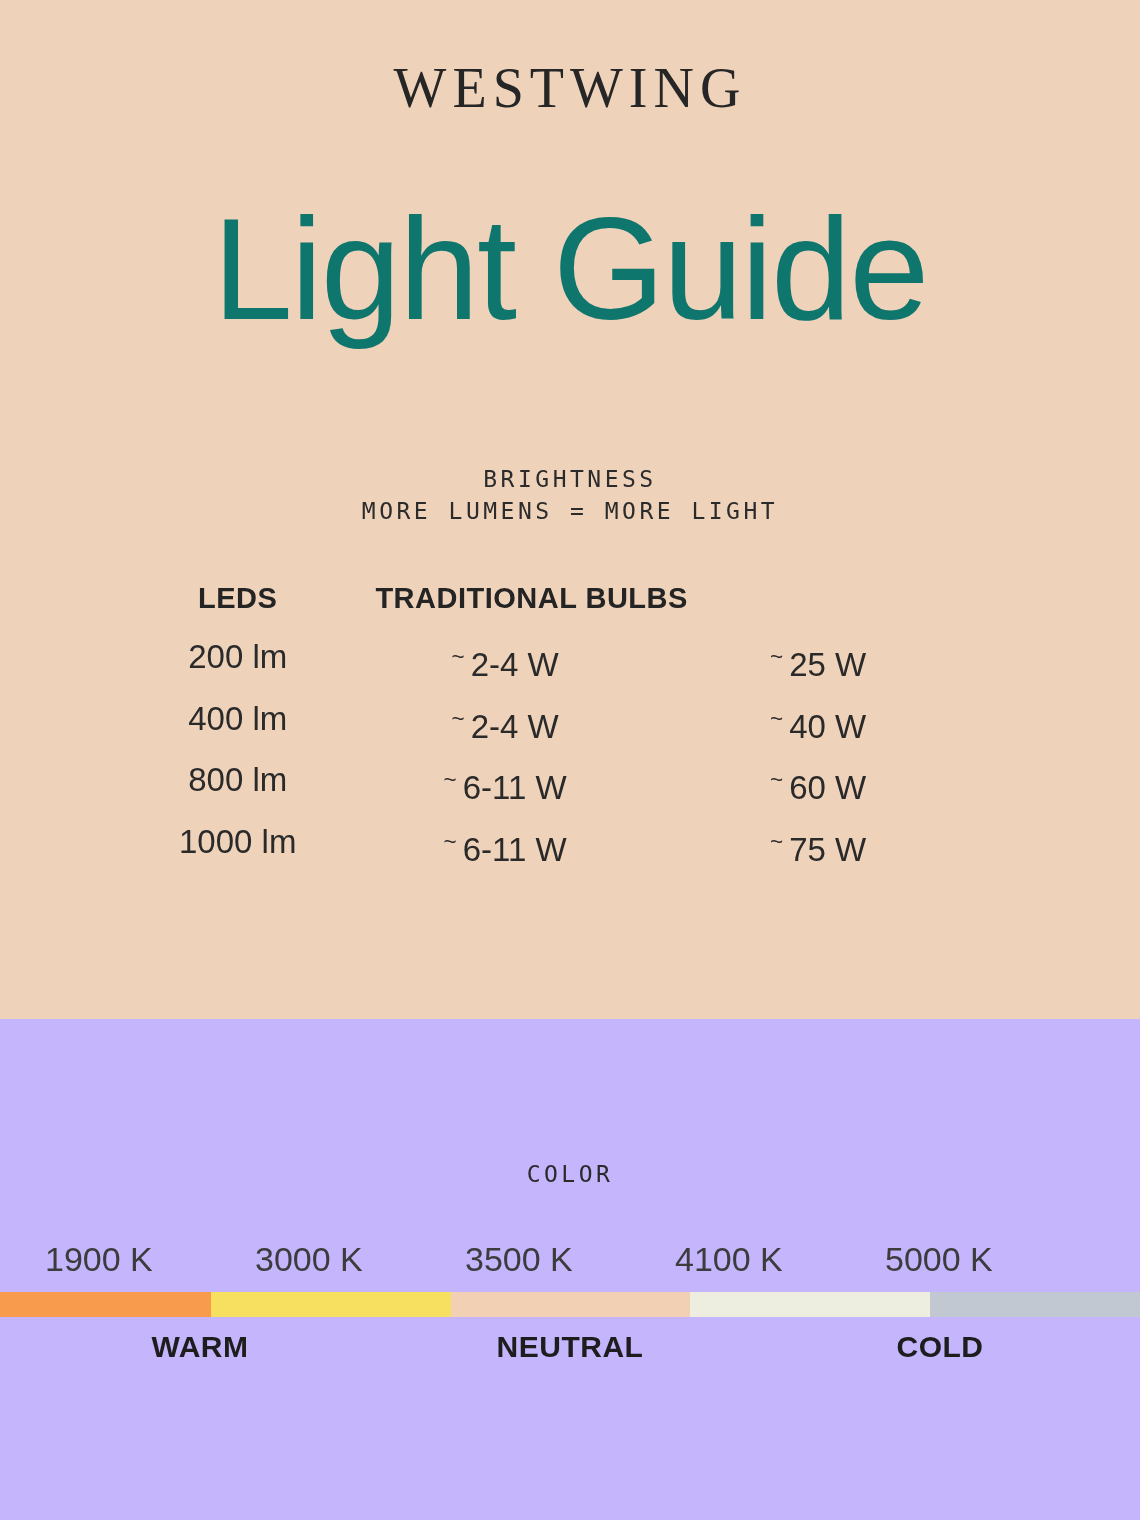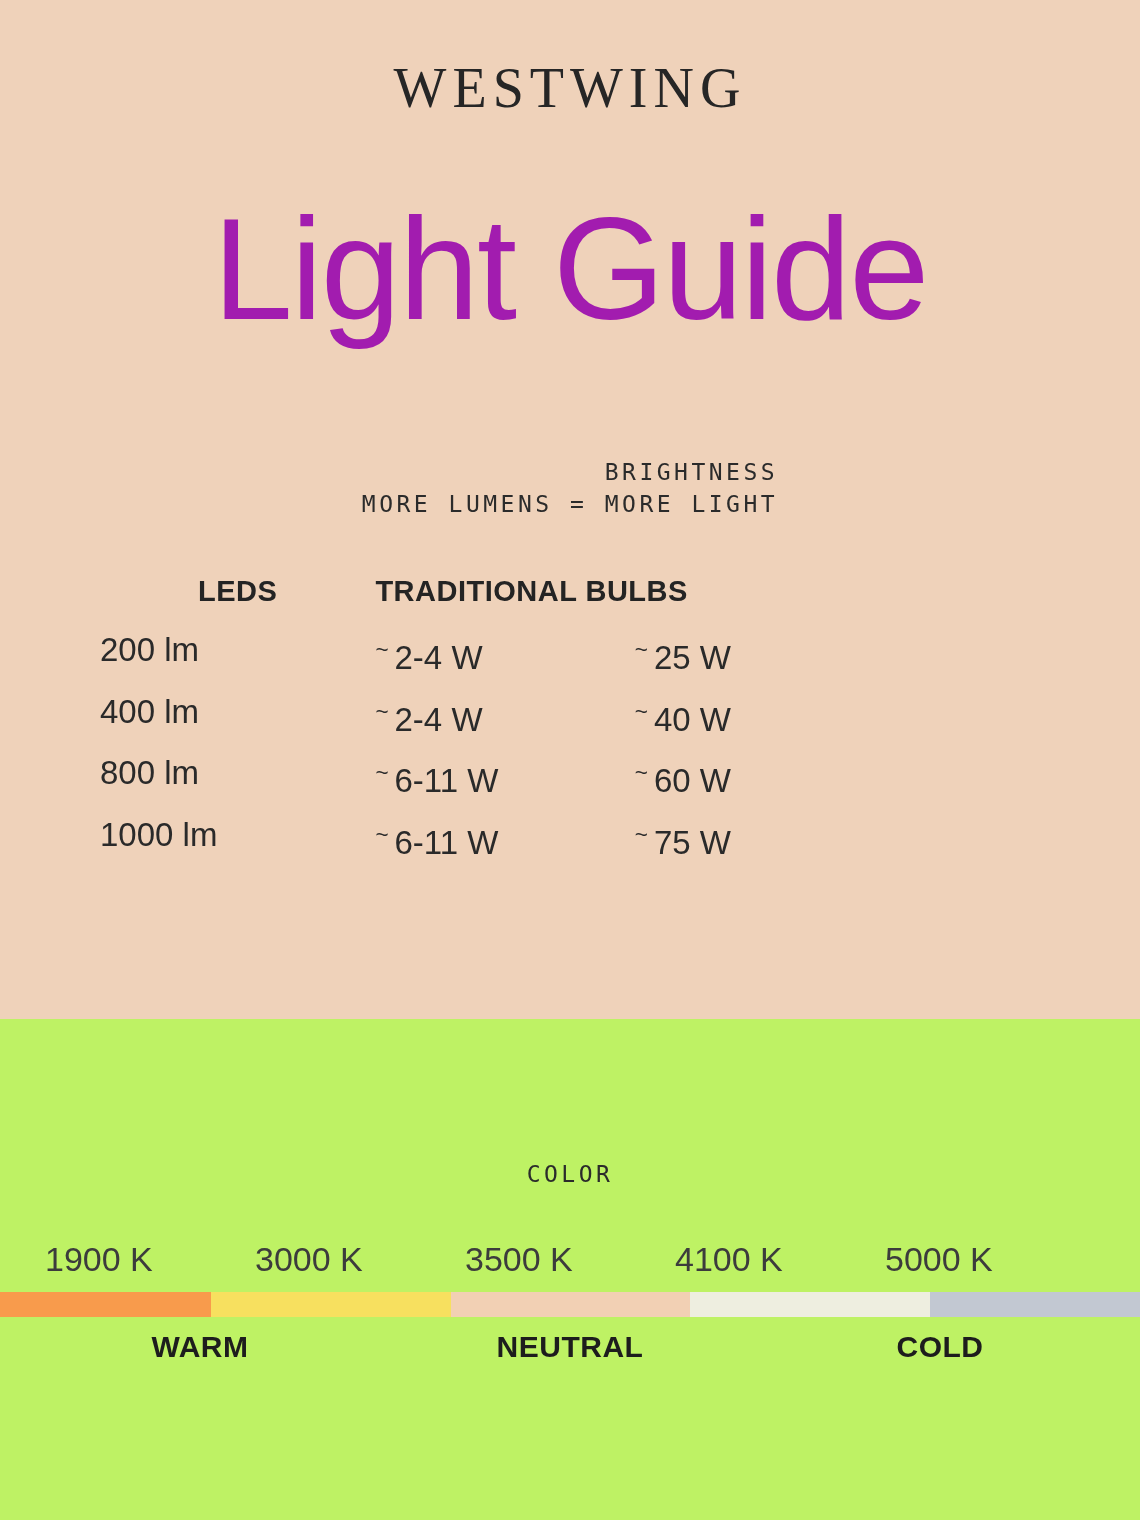--- a/index.html
+++ b/index.html
@@ -11,39 +11,39 @@
   .section-top {
     height: 1019px; background: #efd2ba;
     display: flex; flex-direction: column; align-items: center;
   }
   .logo {
     margin-top: 60px; line-height: 1;
     font-family: "Liberation Serif", serif;
     font-size: 56px; letter-spacing: 6px; color: #262626;
   }
   .title {
-    margin: 82px 0 9px; line-height: 1;
-    font-size: 144px; font-weight: 400; letter-spacing: -2px; color: #a21caf;
+    margin: 82px 0 16px; line-height: 1;
+    font-size: 144px; font-weight: 400; letter-spacing: -2px; color: #0f766e;
   }
   .mono-block { text-align: center; }
-  .brightness-block { margin-top: 106px; text-align: right; }
+  .brightness-block { margin-top: 106px; }
   .color-block { margin-top: 140px; }
   .mono-heading, .mono-sub {
     font-family: "DejaVu Sans Mono", "Liberation Mono", monospace;
     font-size: 23px; letter-spacing: 3.5px; line-height: 30px; color: #2b2b2b;
   }
   .mono-sub { margin-top: 2px; }
   .lumens-table { margin-top: 54px; width: 100%; padding: 0 100px; box-sizing: border-box; }
   .trow { display: grid; grid-template-columns: 29.3% 27.6% 39%; }
   .thead { margin-bottom: 14px; }
   .th {
     font-size: 29px; font-weight: 700; letter-spacing: 0.5px;
     text-align: center; white-space: nowrap; line-height: 36px; color: #242424;
   }
-  .td { font-size: 33px; text-align: left; line-height: 54px; color: #2a2a2a; white-space: nowrap; }
+  .td { font-size: 33px; text-align: center; line-height: 54px; color: #2a2a2a; white-space: nowrap; }
   .approx { display: inline-block; font-size: 0.68em; vertical-align: 0.52em; margin-right: 6px; }
   .section-bottom {
     height: 501px; background: #f8f7f3;
     display: flex; flex-direction: column;
   }
   .kelvin-row { margin-top: 50px; display: flex; padding: 0 45px; }
   .kelvin-label { flex: 1; text-align: left; font-size: 34px; line-height: 40px; color: #3c3c3c; }
   .scale-bar { margin-top: 13px; height: 25px; width: 100%; display: flex; }
   .scale-segment { height: 100%; }
   .temp-row { margin-top: 12px; display: flex; padding: 0 15px 0 15px; }
@@ -88,21 +88,21 @@
         <div class="td"><span class="approx">~</span><span>60 W</span></div>
       </div>
       <div class="trow">
         <div class="td">1000 lm</div>
         <div class="td"><span class="approx">~</span><span>6-11 W</span></div>
         <div class="td"><span class="approx">~</span><span>75 W</span></div>
       </div>
     </div>
   </section>
 
-  <section class="section-bottom" style="background-color: #bef264;">
+  <section class="section-bottom" style="background-color: #c4b5fd;">
     <div class="mono-block color-block">
       <div class="mono-heading">COLOR</div>
     </div>
 
     <div class="kelvin-row">
       <div class="kelvin-label">1900 K</div>
       <div class="kelvin-label">3000 K</div>
       <div class="kelvin-label">3500 K</div>
       <div class="kelvin-label">4100 K</div>
       <div class="kelvin-label">5000 K</div>

